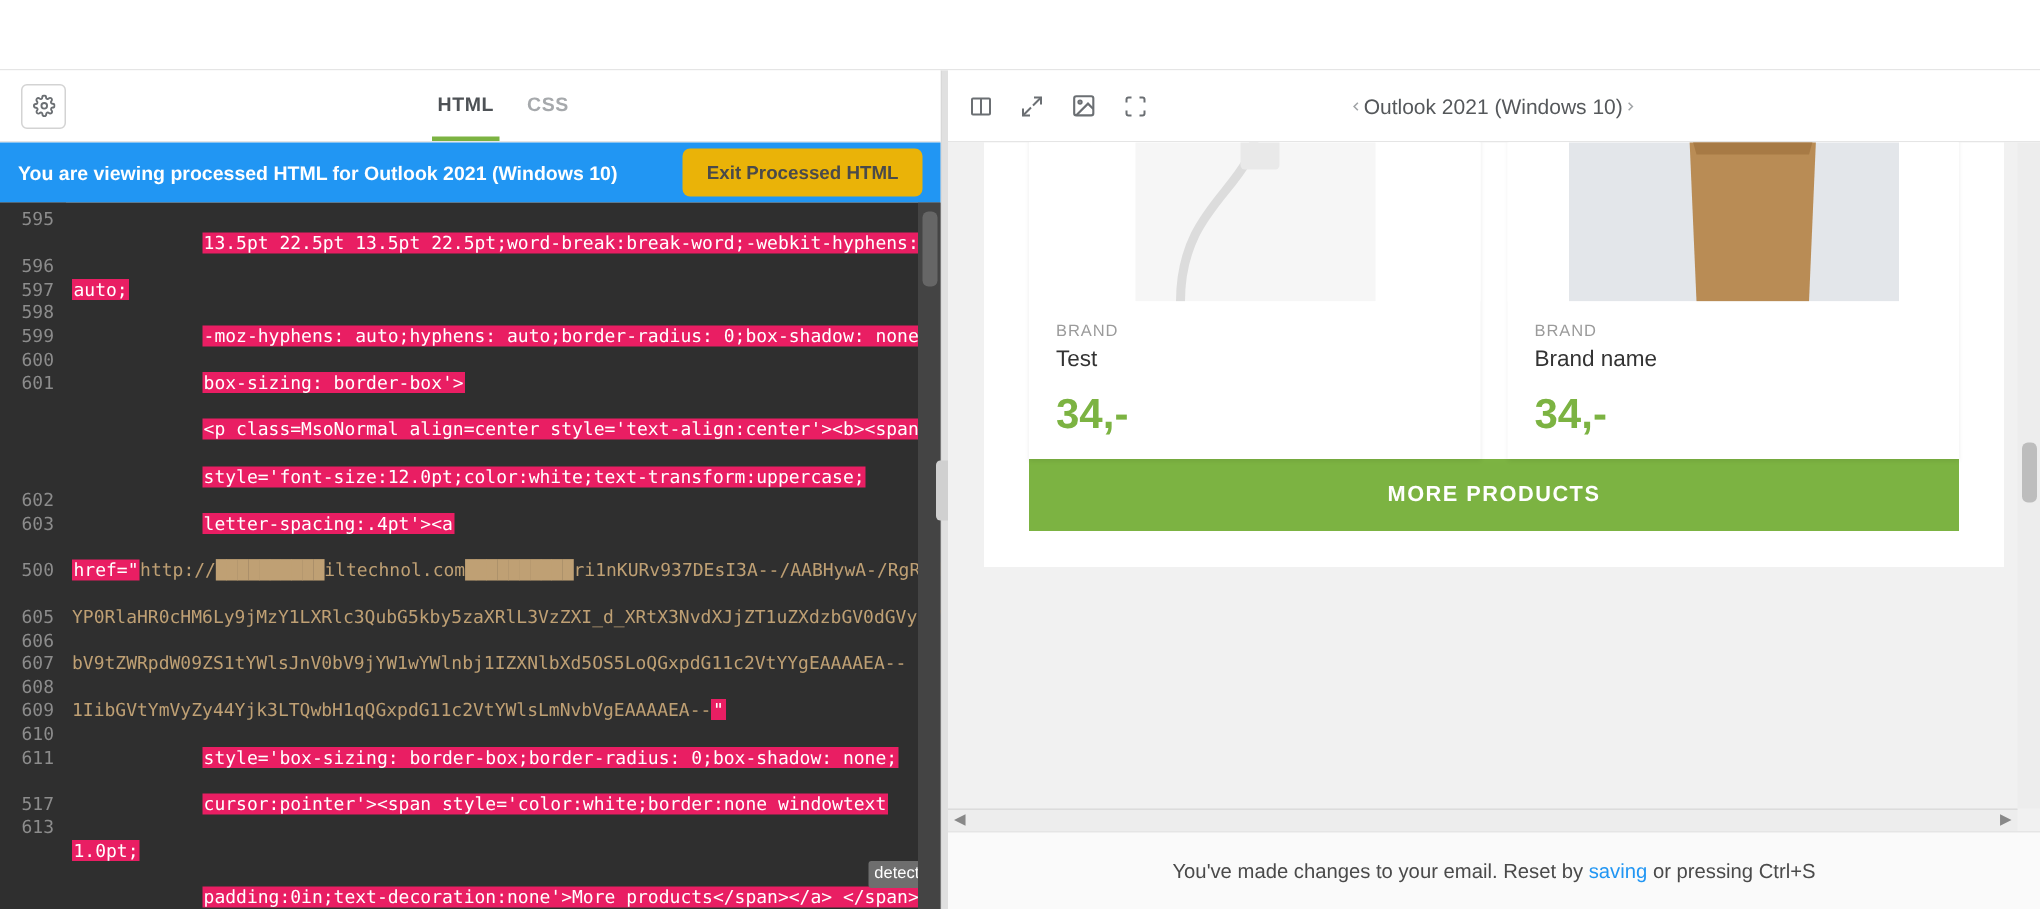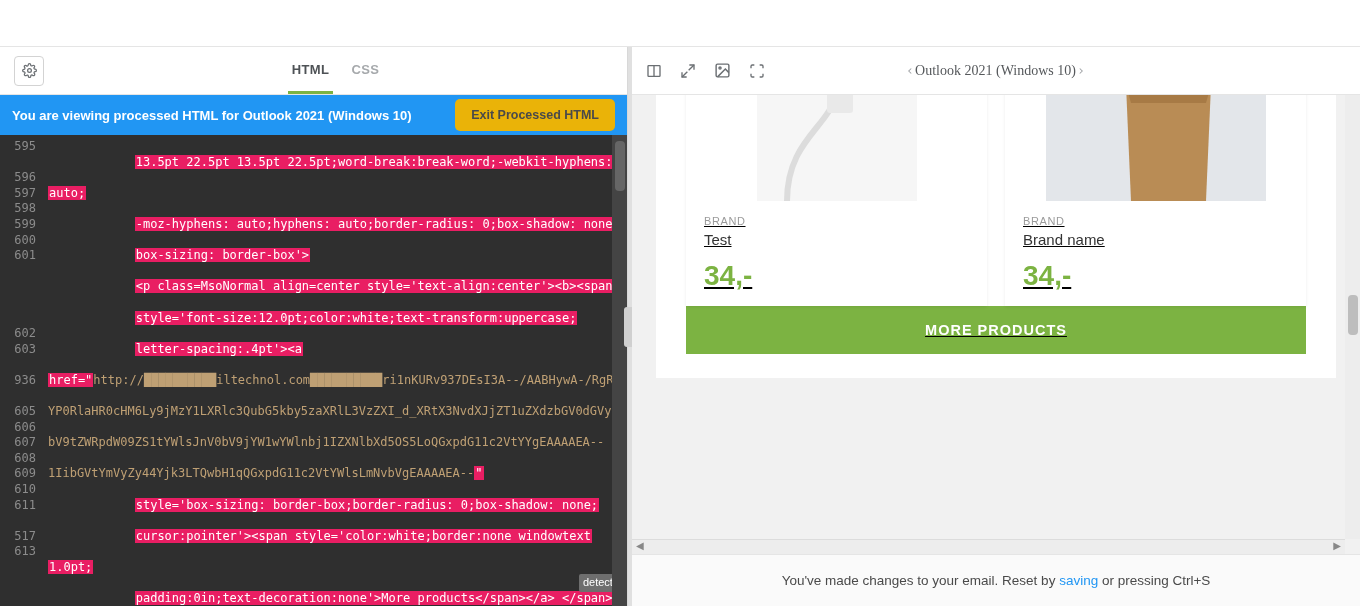--- a/index.html
+++ b/index.html
@@ -27,24 +27,24 @@
   .vscroll-left { position: absolute; right: 0; top: 0; bottom: 0; width: 15px; background: #444; }
   .vscroll-left::after { content:''; position:absolute; right:2px; top:6px; width:10px; height:50px; background:#666; border-radius:4px; }
   
   .divider { width: 4px; background: #e0e0e0; cursor: col-resize; position: relative; }
   .divider::after { content:''; position:absolute; left:-4px; top:50%; transform:translateY(-50%); width:12px; height:40px; background:#d0d0d0; border-radius:3px; }
   
   .right { flex: 1; display: flex; flex-direction: column; background: #fafafa; min-width: 0; }
   .right-header { height: 48px; display: flex; align-items: center; border-bottom: 1px solid #e5e5e5; background: #fff; padding: 0 14px; }
   .tool-icons { display: flex; gap: 18px; }
   .tool-icons .ic { color: #6b6f73; cursor: pointer; display:flex; align-items:center; }
-  .device-nav { flex: 1; display: flex; justify-content: center; align-items: center; color: #55585b; font-size: 14px; font-family: Liberation Serif, serif; }
+  .device-nav { flex: 1; display: flex; justify-content: center; align-items: center; color: #55585b; font-size: 14px; }
   .chev { color: #a0a3a6; cursor: pointer; }
   .preview-area { flex: 1; background: #f1f1f1; overflow: hidden; position: relative; padding: 0 14px; }
-  .email-canvas { background: #fff; margin: 0 auto; width: 680px; position: relative; top: -10px; padding: 0 30px 24px 30px; text-decoration: underline; }
+  .email-canvas { background: #fff; margin: 0 auto; width: 680px; position: relative; top: -10px; padding: 0 30px 24px 30px; }
   .products { display: flex; gap: 18px; }
   .card { flex: 1; background: #fff; box-shadow: 0 1px 3px rgba(0,0,0,.08); padding-bottom: 14px; }
   .card-img { height: 116px; background: #fff; display:flex; align-items:center; justify-content:center; overflow:hidden; }
   .brand { font-size: 11px; letter-spacing: .6px; color: #9b9b9b; margin: 14px 18px 4px; }
   .pname { font-size: 15px; color: #333; margin: 0 18px 12px; }
   .price { font-size: 28px; font-weight: 700; color: #7cb342; margin: 0 18px; }
   .more-btn { display:block; width:100%; background: #7cb342; color: #fff; text-align: center; padding: 16px 0; font-size: 14.5px; font-weight: 700; letter-spacing: 1px; border: none; cursor: pointer; }
   .hscroll { height: 15px; background: #ededed; border-top: 1px solid #dcdcdc; position: relative; }
   .hscroll::before { content:'◀'; position:absolute; left:4px; top:0; font-size:10px; color:#888; }
   .hscroll::after { content:'▶'; position:absolute; right:4px; top:0; font-size:10px; color:#888; }
@@ -88,21 +88,21 @@
           <div>599</div>
           <div>600</div>
           <div>601</div>
           <div>&nbsp;</div>
           <div>&nbsp;</div>
           <div>&nbsp;</div>
           <div>&nbsp;</div>
           <div>602</div>
           <div>603</div>
           <div>&nbsp;</div>
-          <div>936</div>
+          <div>500</div>
           <div>&nbsp;</div>
           <div>605</div>
           <div>606</div>
           <div>607</div>
           <div>608</div>
           <div>609</div>
           <div>610</div>
           <div>611</div>
           <div>&nbsp;</div>
           <div>517</div>

